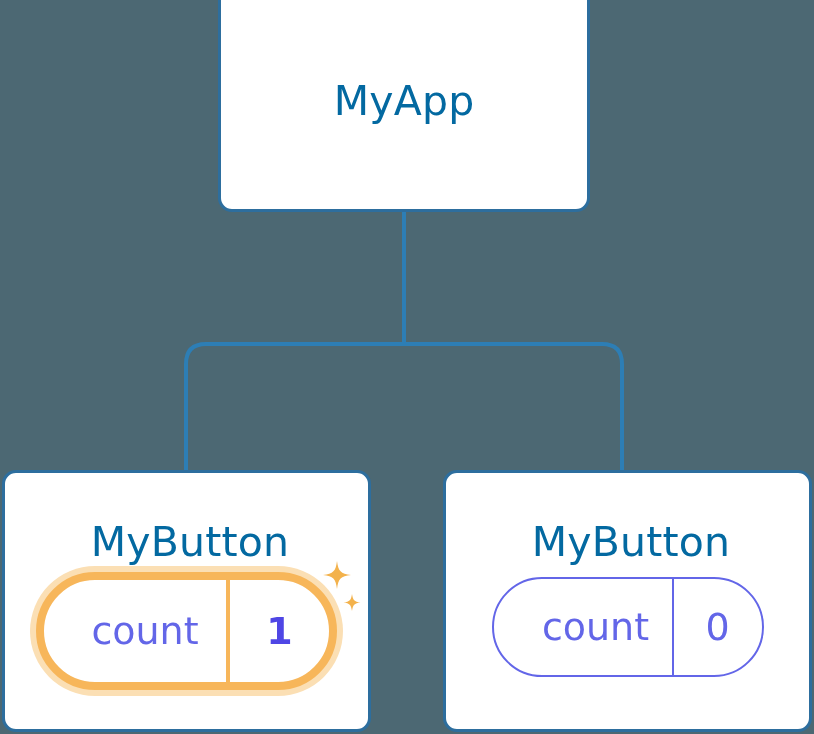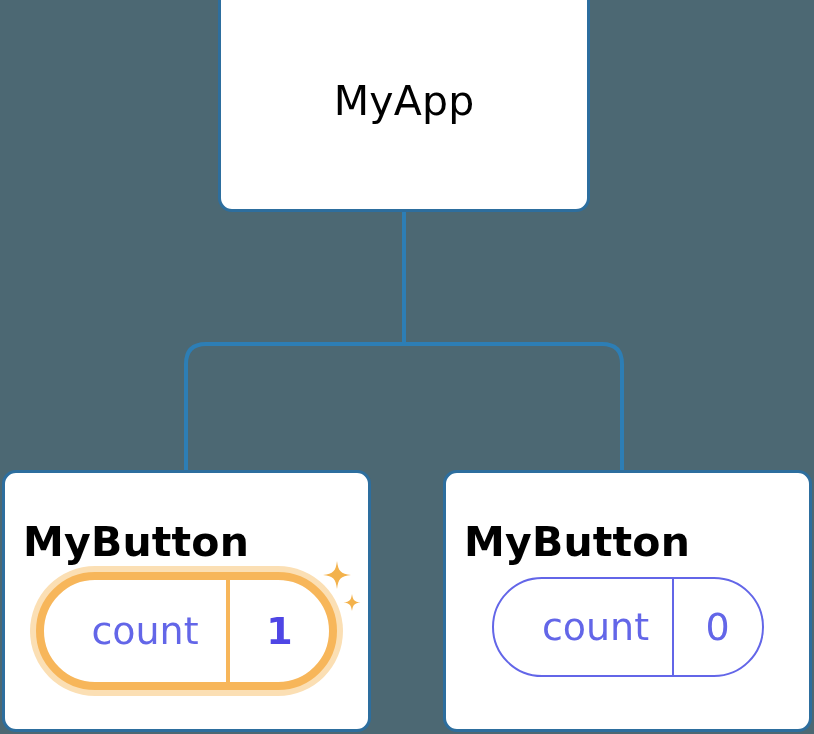--- a/index.html
+++ b/index.html
@@ -51,21 +51,21 @@
   }
   #node-root .node-title {
     position: absolute;
     left: 0;
     right: 0;
     top: 112px;
     text-align: center;
   }
 
   .node-title {
-    color: #000000;
+    color: #0369a1;
     font-size: 41px;
     font-weight: 400;
     letter-spacing: 0.2px;
     line-height: 1;
     white-space: nowrap;
   }
 
   
   #node-child-left {
     left: 2px;
@@ -74,24 +74,24 @@
     height: 262px;
   }
   #node-child-right {
     left: 443px;
     top: 470px;
     width: 369px;
     height: 262px;
   }
   .child-title {
     position: absolute;
-    left: 18px;
+    left: 7px;
     right: 0;
     top: 49px;
-    font-weight: bold;
+    text-align: center;
   }
 
   
   .pill-wrap {
     position: absolute;
     left: 0;
     right: 0;
     top: 104px;
     display: flex;
     justify-content: center;

